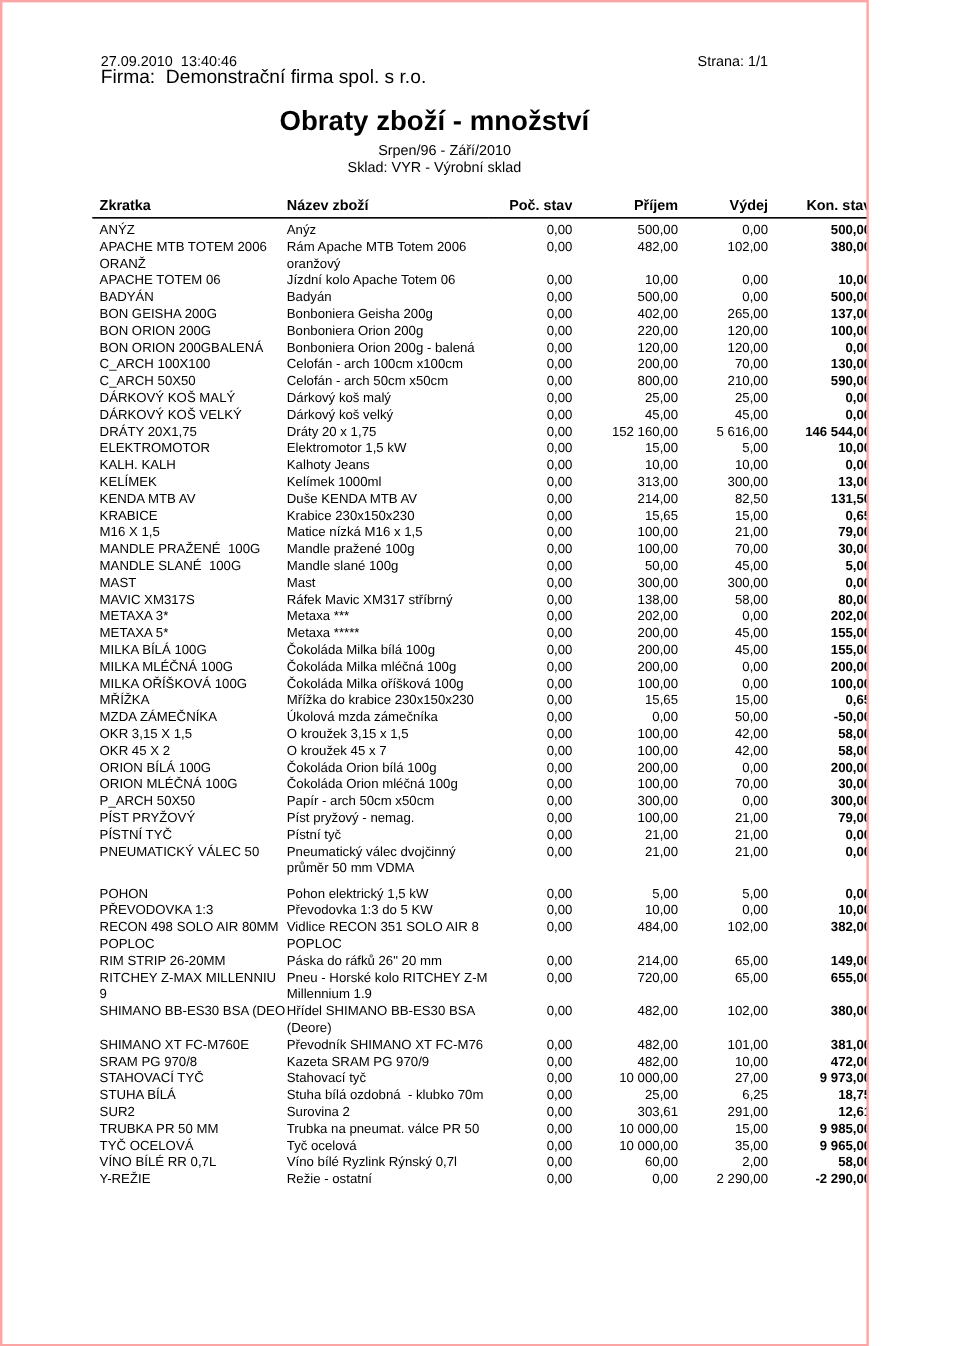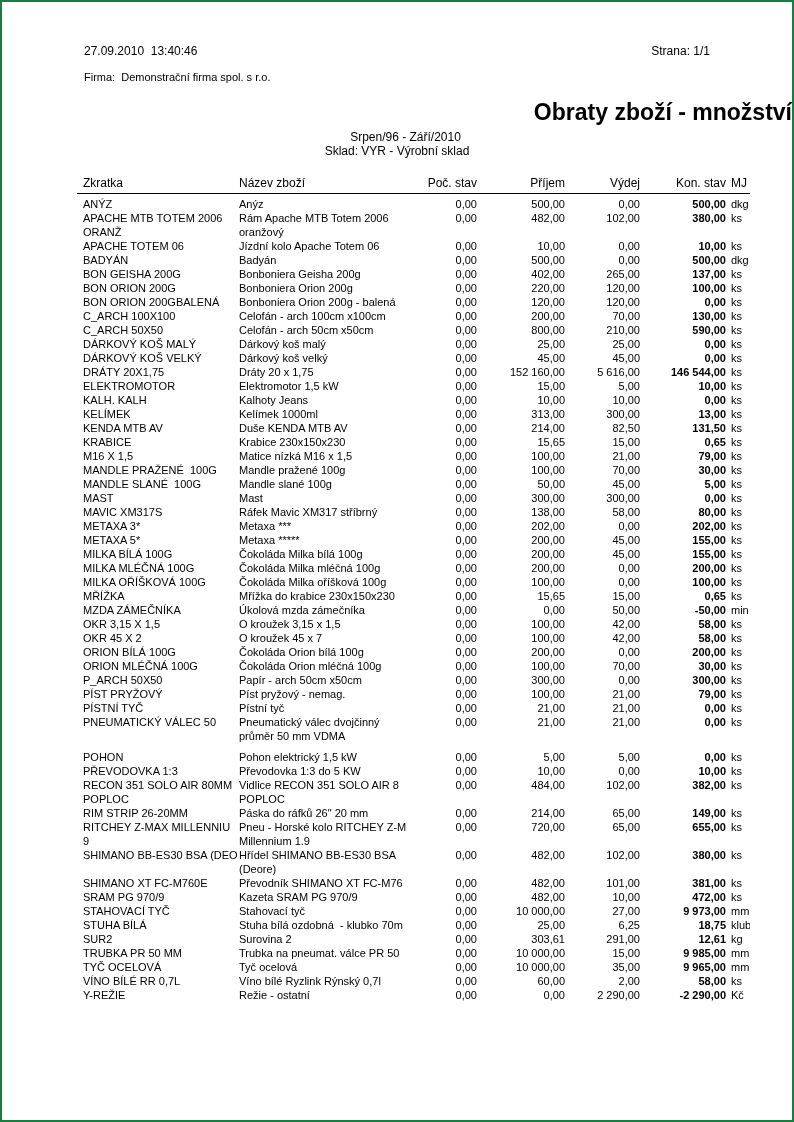--- a/index.html
+++ b/index.html
@@ -1,43 +1,43 @@
 <!DOCTYPE html>
 <html><head>
 <meta charset="utf-8">
 <style>
   html, body { margin: 0; padding: 0; background: #ffffff; }
   .page {
     position: relative;
-    width: 794px;
+    width: 724px;
     height: 1122px;
     box-sizing: border-box;
     background: #ffffff;
-    border: 2px solid #15803d;
+    border: 2px solid #fca5a5;
     font-family: "Liberation Sans", "DejaVu Sans", sans-serif;
     color: #000000;
     overflow: hidden;
   }
   .meta-block {
     margin: 42px 82px 0 82px;
     display: flex;
     justify-content: space-between;
     font-size: 12px;
     line-height: 14px;
     white-space: pre;
   }
   .company-line {
-    margin: 12px 82px;
-    font-size: 11px;
+    margin: 0 82px;
+    font-size: 16px;
     line-height: 14px;
     white-space: pre;
   }
   .report-title {
     margin-top: 16px;
-    text-align: right;
+    text-align: center;
     font-size: 23px;
     font-weight: bold;
     line-height: 24px;
   }
   .report-subtitle {
     text-align: center;
     font-size: 12px;
     line-height: 14px;
   }
   .report-subtitle.first { margin-top: 6px; padding-left: 17px; }
@@ -51,21 +51,21 @@
   }
   table.report col.c-code   { width: 162px; }
   table.report col.c-name   { width: 168px; }
   table.report col.c-init   { width: 70px; }
   table.report col.c-in     { width: 88px; }
   table.report col.c-out    { width: 75px; }
   table.report col.c-final  { width: 86px; }
   table.report col.c-unit   { width: 24px; }
   table.report th {
     font-size: 12px;
-    font-weight: normal;
+    font-weight: bold;
     text-align: left;
     padding: 0 0 3px 0;
     border-bottom: 1px solid #000000;
     white-space: pre;
     overflow: hidden;
     margin-left: 24px;
   }
   table.report th.num { text-align: right; }
   table.report th.first, table.report td.code { padding-left: 6px; }
   table.report th.unit, table.report td.unit { padding-left: 5px; }
@@ -465,21 +465,21 @@
         <tr>
           <td class="code">PŘEVODOVKA 1:3</td>
           <td class="name">Převodovka 1:3 do 5 KW</td>
           <td class="num">0,00</td>
           <td class="num">10,00</td>
           <td class="num">0,00</td>
           <td class="num final">10,00</td>
           <td class="unit">ks</td>
         </tr>
         <tr>
-          <td class="code">RECON 351 SOLO AIR 80MM
+          <td class="code">RECON 498 SOLO AIR 80MM
 POPLOC</td>
           <td class="name">Vidlice RECON 351 SOLO AIR 8
 POPLOC</td>
           <td class="num">0,00</td>
           <td class="num">484,00</td>
           <td class="num">102,00</td>
           <td class="num final">382,00</td>
           <td class="unit">ks</td>
         </tr>
         <tr>
@@ -515,21 +515,21 @@
         <tr>
           <td class="code">SHIMANO XT FC-M760E</td>
           <td class="name">Převodník SHIMANO XT FC-M76</td>
           <td class="num">0,00</td>
           <td class="num">482,00</td>
           <td class="num">101,00</td>
           <td class="num final">381,00</td>
           <td class="unit">ks</td>
         </tr>
         <tr>
-          <td class="code">SRAM PG 970/9</td>
+          <td class="code">SRAM PG 970/8</td>
           <td class="name">Kazeta SRAM PG 970/9</td>
           <td class="num">0,00</td>
           <td class="num">482,00</td>
           <td class="num">10,00</td>
           <td class="num final">472,00</td>
           <td class="unit">ks</td>
         </tr>
         <tr>
           <td class="code">STAHOVACÍ TYČ</td>
           <td class="name">Stahovací tyč</td>

